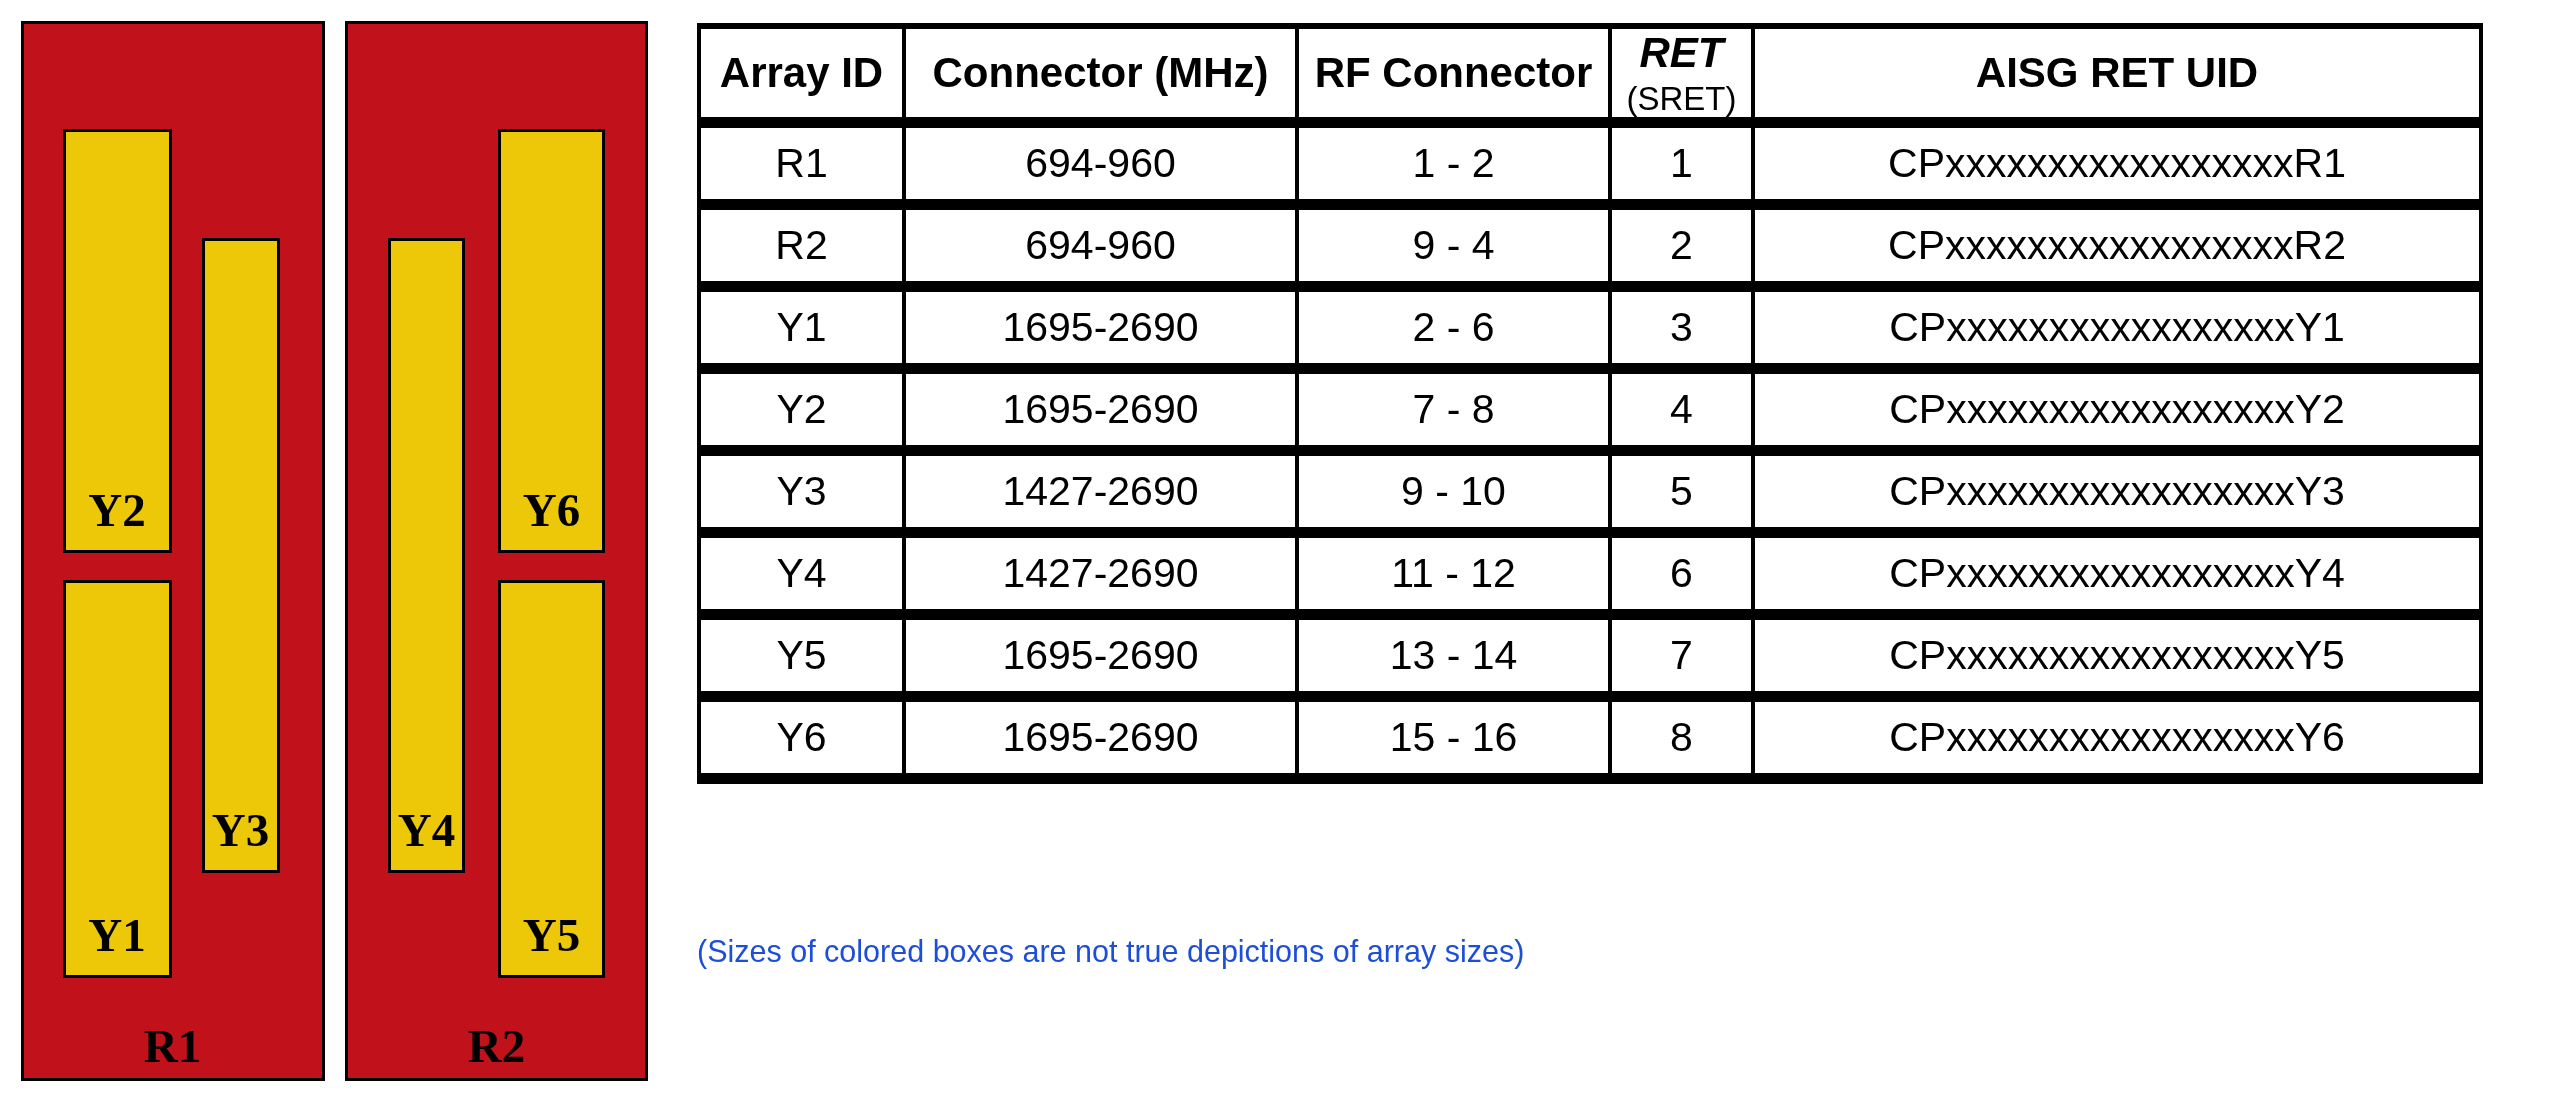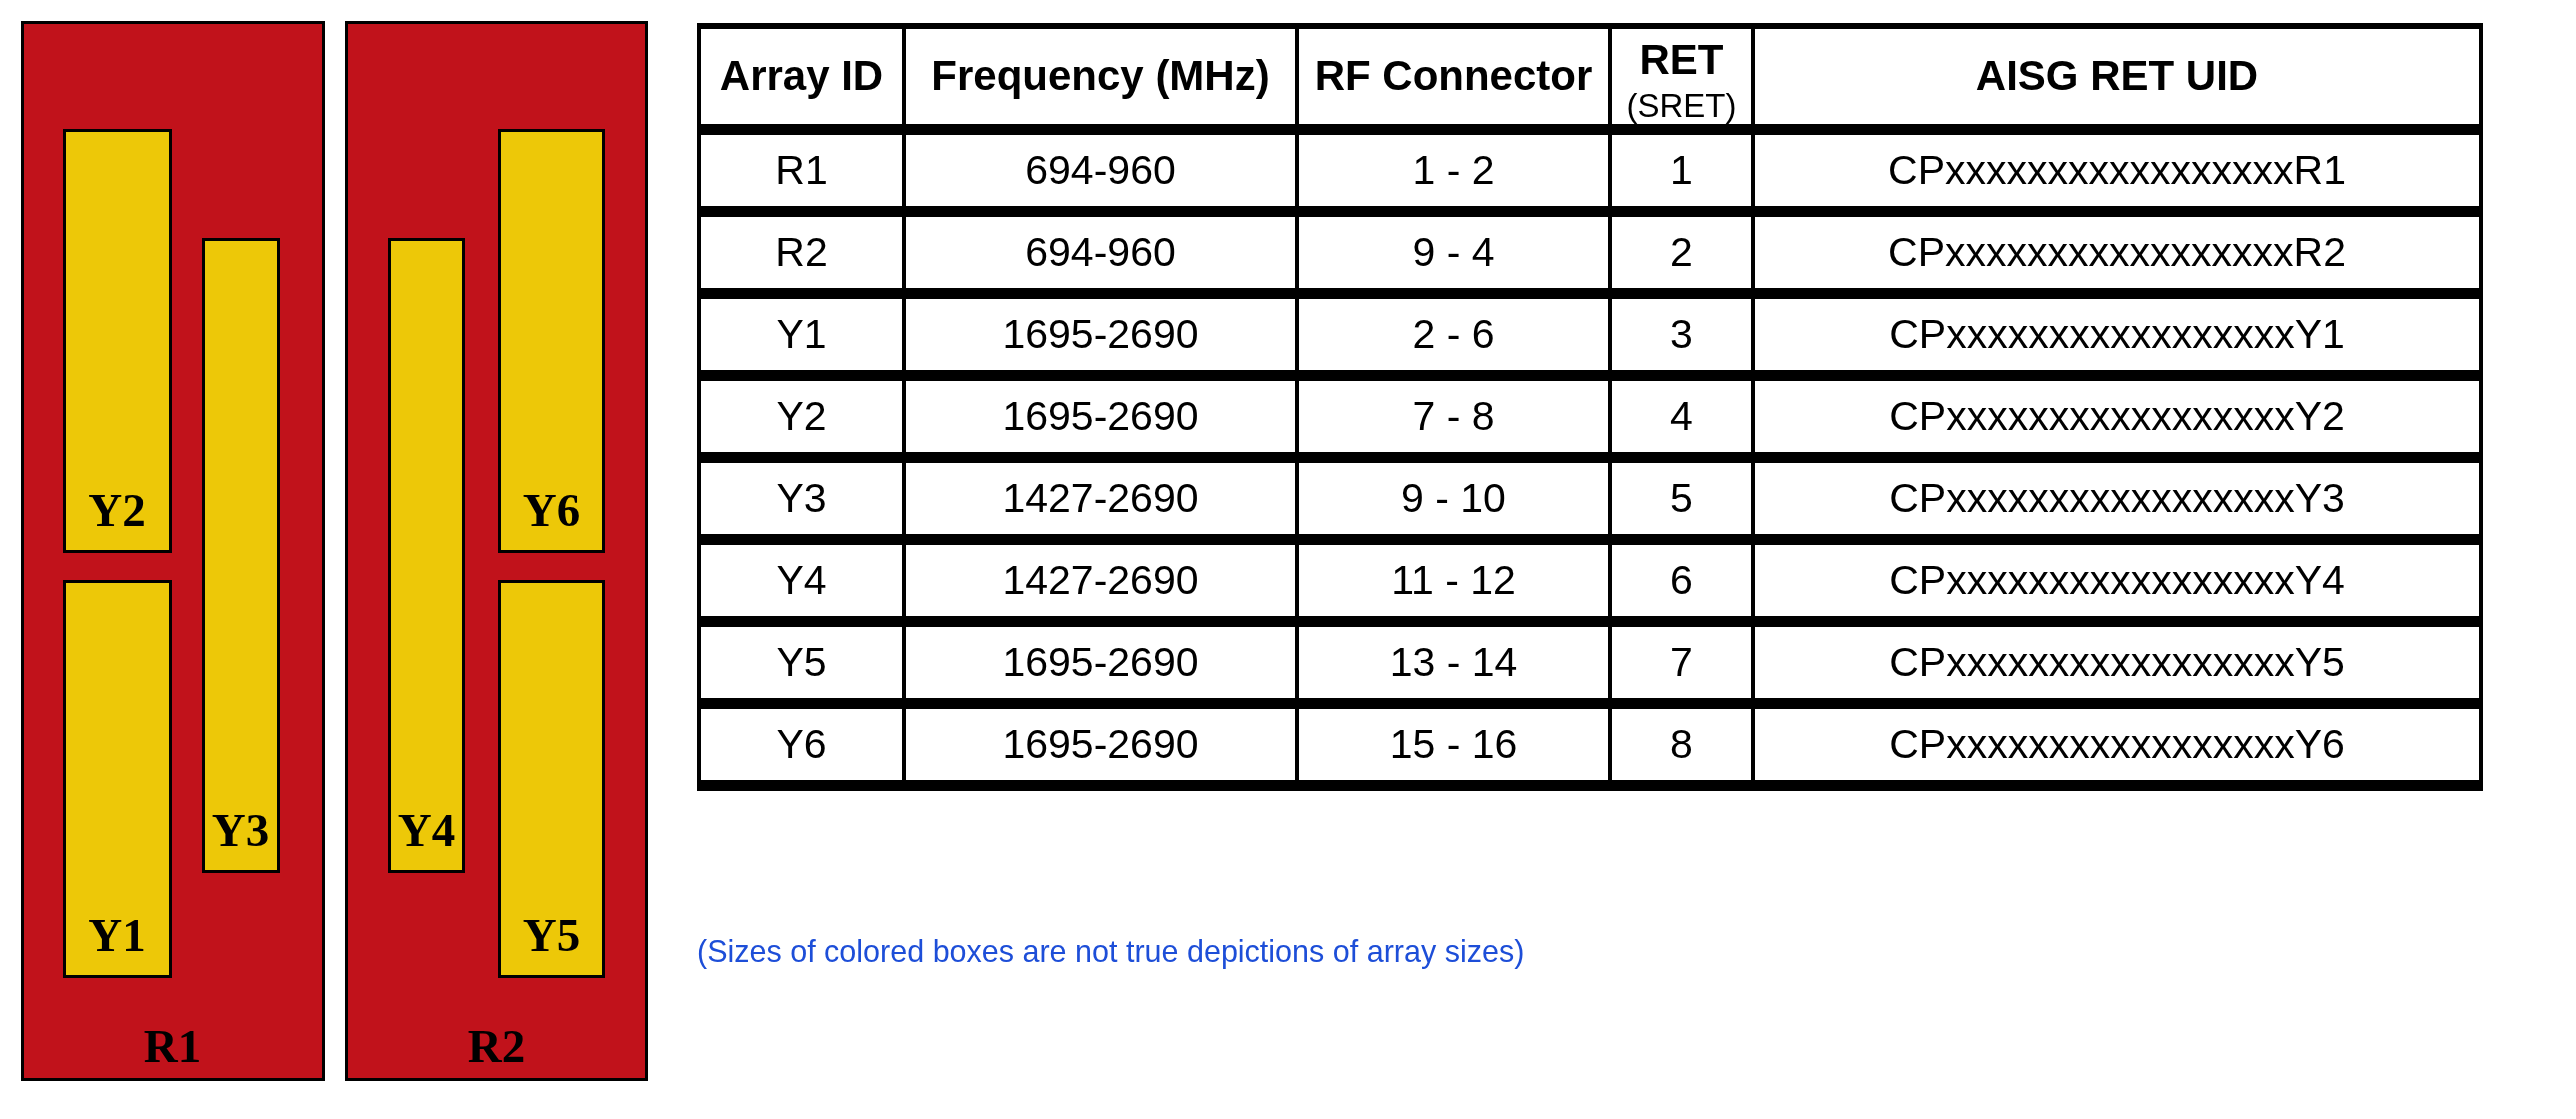--- a/index.html
+++ b/index.html
@@ -80,21 +80,21 @@
   }
   table.spec td {
     height: 71px;
     font-size: 41px;
     font-weight: normal;
     background: #fff;
   }
   td.id-red    { background: #C1121B; }
   td.id-yellow { background: #EDC808; }
 
-  .ret-main { font-size: 42px; font-weight: bold; line-height: 1.05; margin-top: 9px; }
+  .ret-main { font-size: 42px; font-weight: bold; line-height: 1.05; margin-top: 2px; font-style: italic; }
   .ret-sub  { font-size: 33px; font-weight: normal; line-height: 1.1; margin-top: 5.6px; }
 
   
   .footnote {
     position: absolute;
     left: 697px; top: 934px;
     font-size: 30.5px;
     color: #1d4ed8;
     white-space: nowrap;
   }
@@ -133,21 +133,21 @@
     <colgroup>
       <col style="width:205px">
       <col style="width:393px">
       <col style="width:313px">
       <col style="width:143px">
       <col style="width:728px">
     </colgroup>
     <thead>
       <tr>
         <th>Array ID</th>
-        <th>Frequency (MHz)</th>
+        <th>Connector (MHz)</th>
         <th>RF Connector</th>
         <th>
           <div class="ret-main">RET</div>
           <div class="ret-sub">(SRET)</div>
         </th>
         <th>AISG RET UID</th>
       </tr>
     </thead>
     <tbody>
       <tr>

